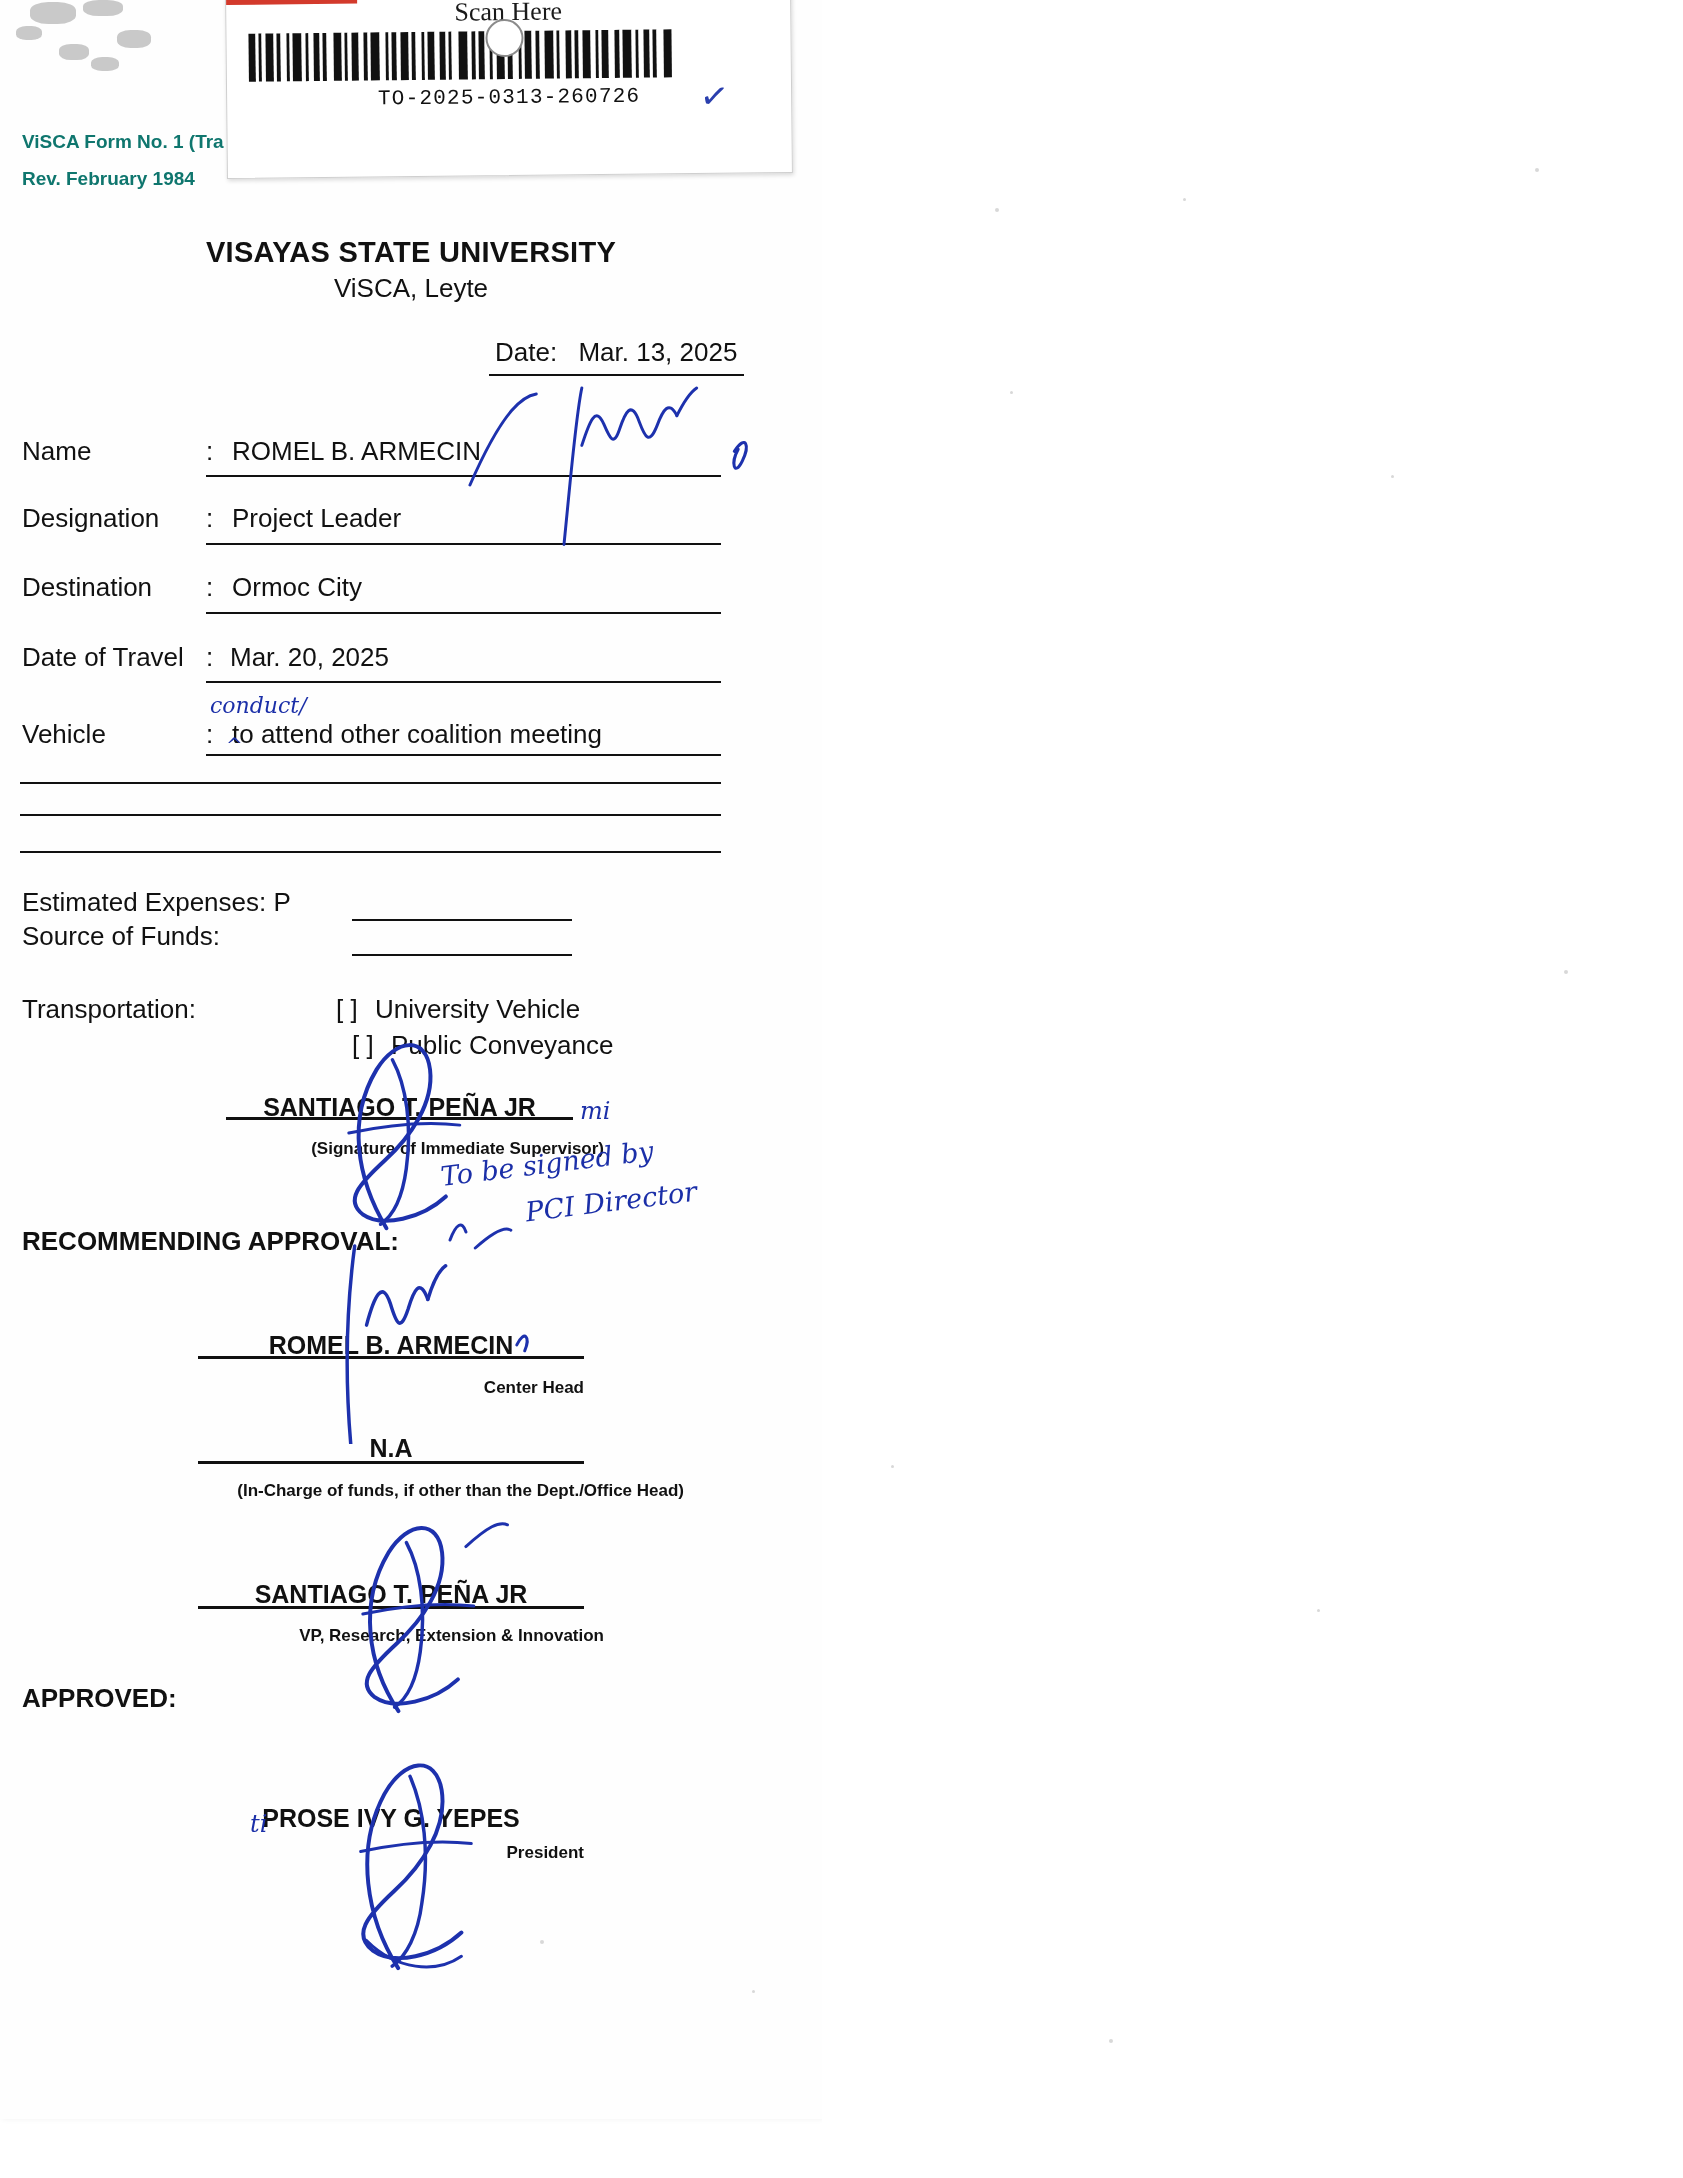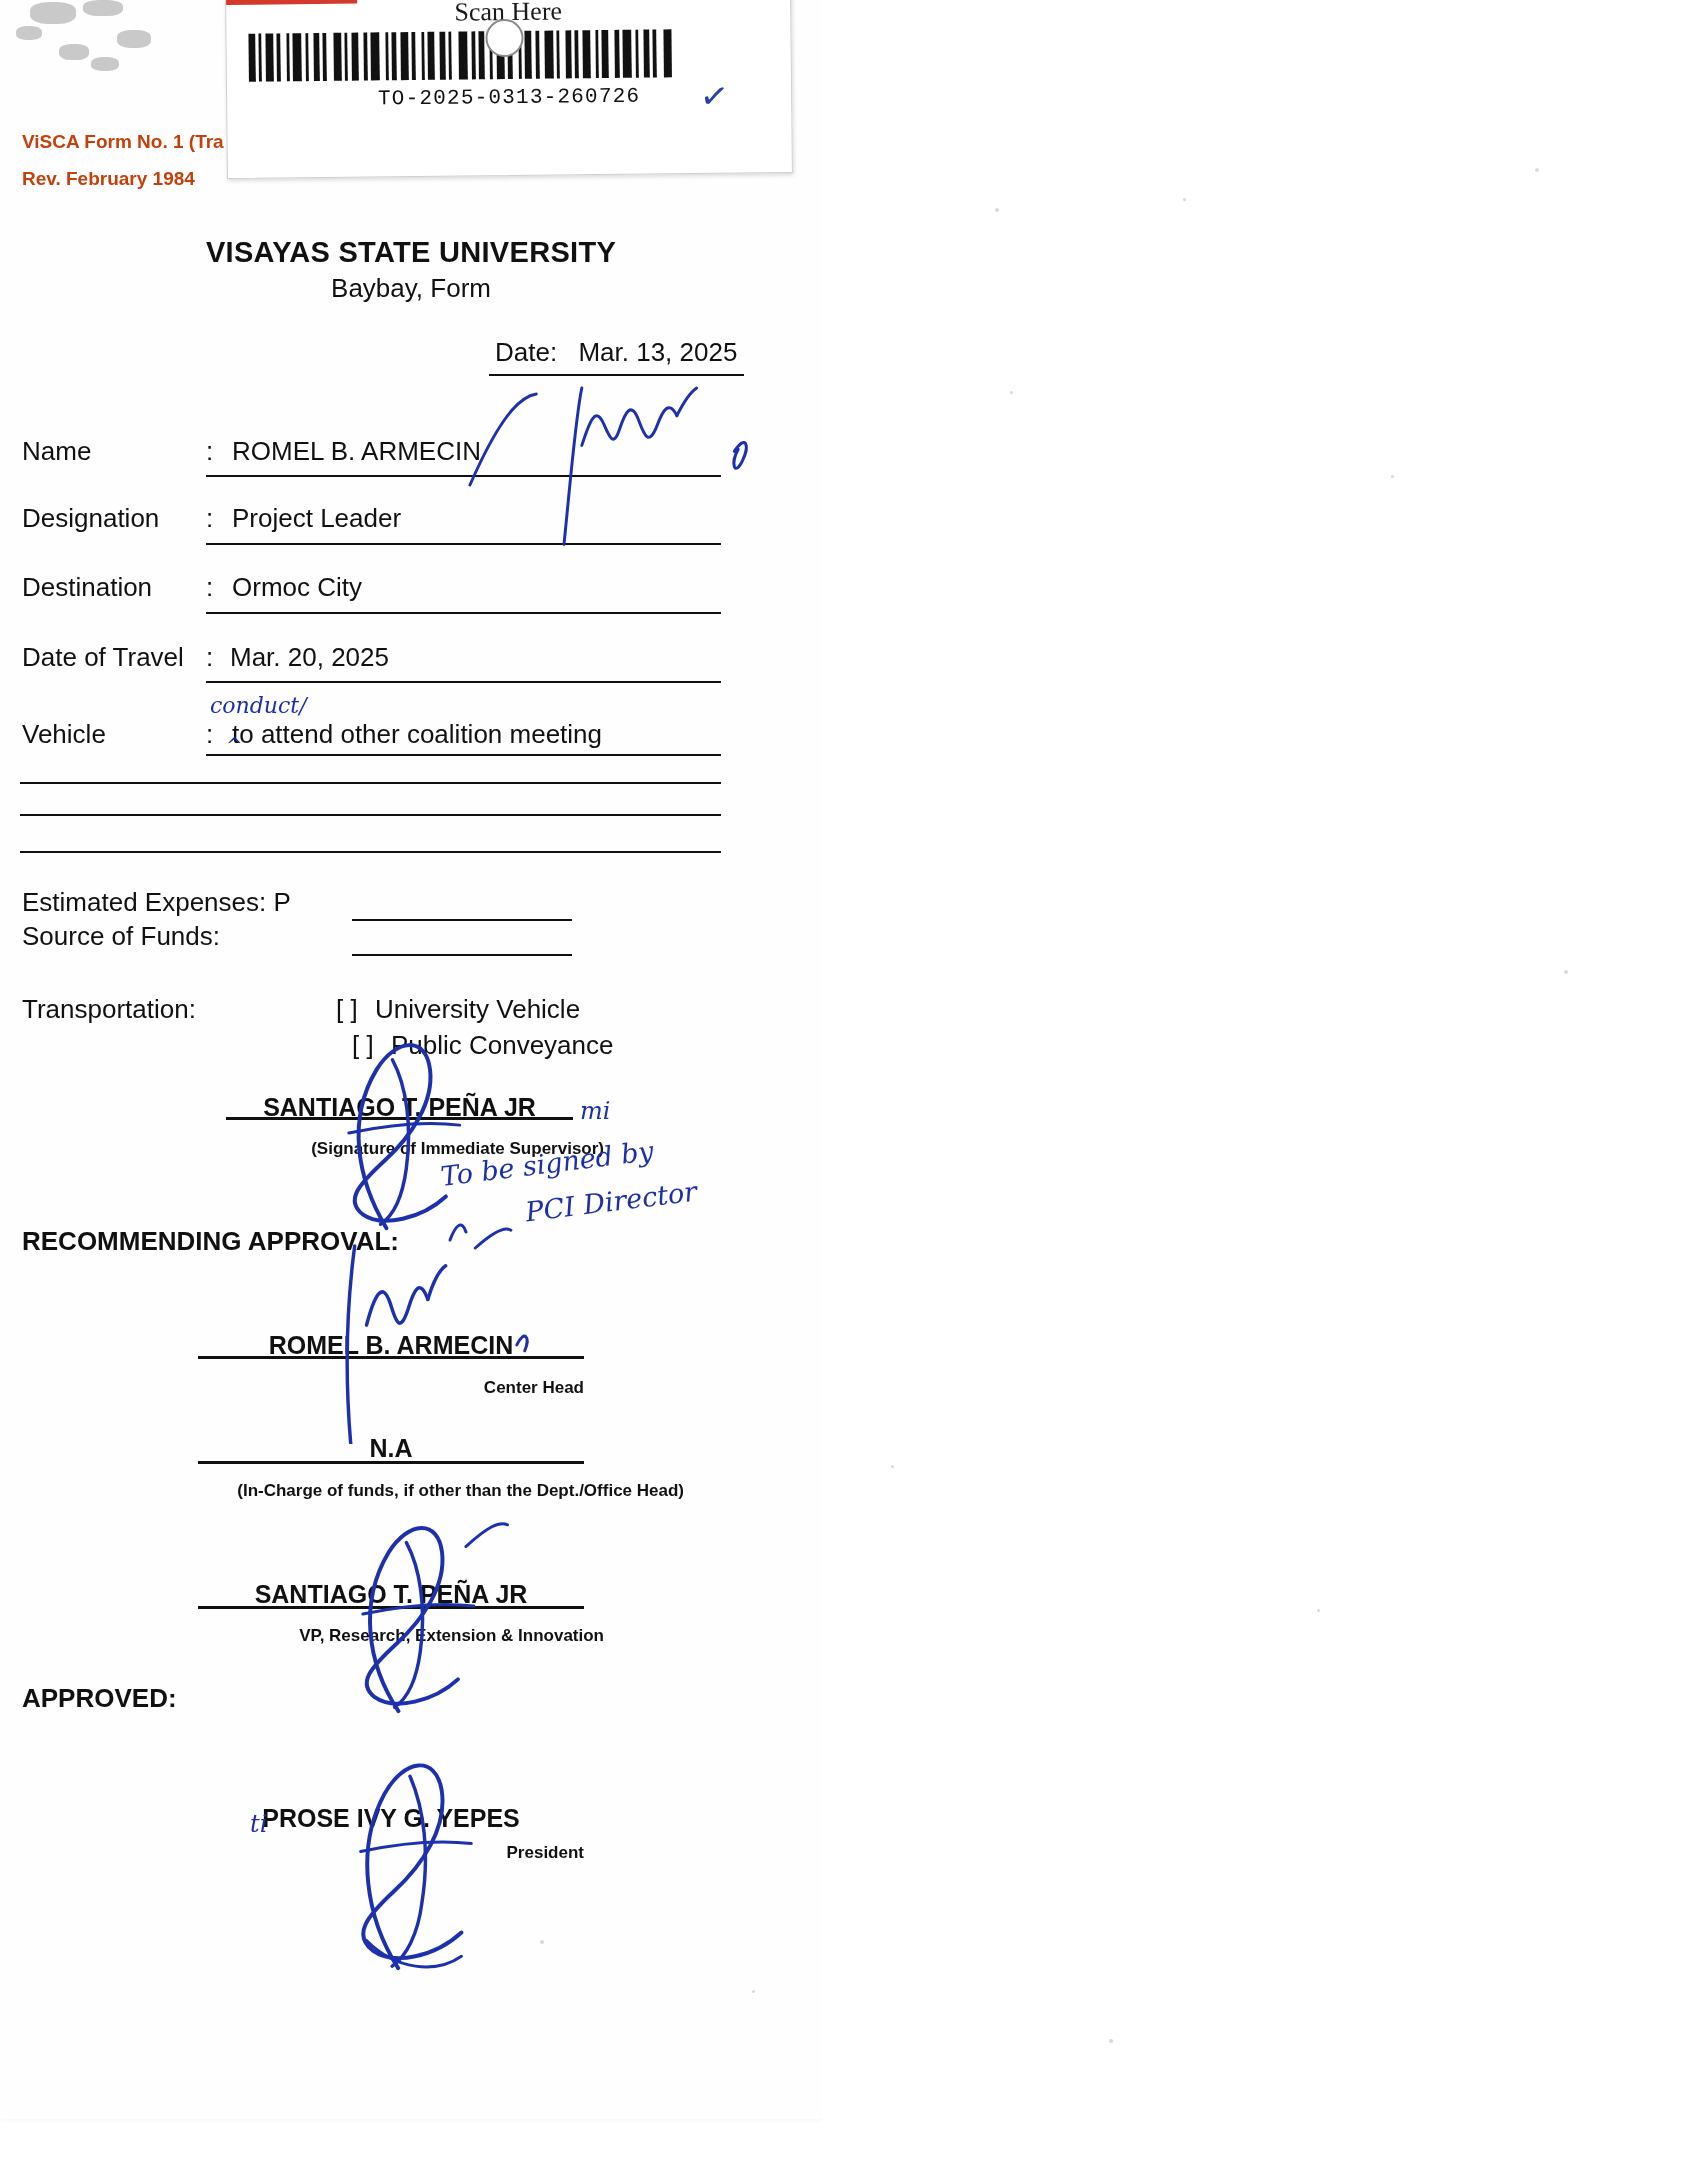--- a/index.html
+++ b/index.html
@@ -114,21 +114,21 @@
     color: #2a3fae;
     font-family: "Liberation Serif", serif;
     transform: rotate(8deg);
   }
 
   
   .form-meta {
     position: absolute;
     font-weight: bold;
     font-size: 19px;
-    color: #c2410c;
+    color: #0f766e;
   }
   #meta1 { left: 22px; top: 131px; }
   #meta2 { left: 22px; top: 168px; }
 
   #univ {
     position: absolute;
     left: 0px; top: 236px;
     width: 822px;
     text-align: center;
     font-size: 29px;
@@ -340,21 +340,21 @@
     </div>
     <div id="barcode-hole"></div>
     <div id="barcode-num">TO-2025-0313-260726</div>
     <div id="barcode-check">✓</div>
   </div>
 
   <div class="form-meta" id="meta1">ViSCA Form No. 1 (Tra</div>
   <div class="form-meta" id="meta2">Rev. February 1984</div>
 
   <div id="univ">VISAYAS STATE UNIVERSITY</div>
-  <div id="city">Baybay, Form</div>
+  <div id="city">ViSCA, Leyte</div>
 
   <div id="date-row">
     <span class="lbl">Date:</span>
     <span>Mar. 13, 2025</span>
   </div>
   <div id="date-underline"></div>
 
   <div class="field" style="left:22px; top:436px; width:713px;">
     <span class="flabel">Name</span>
     <span class="colon" style="left:184px;">:</span>

